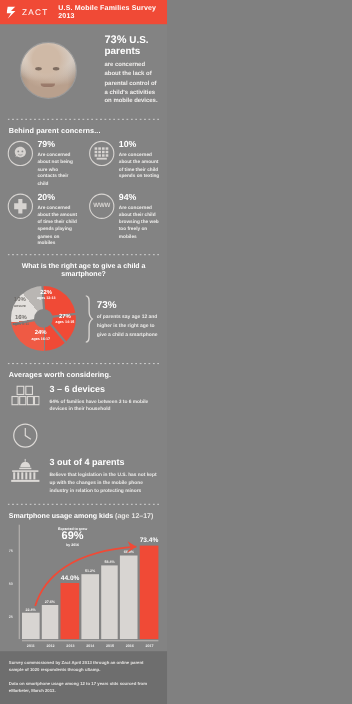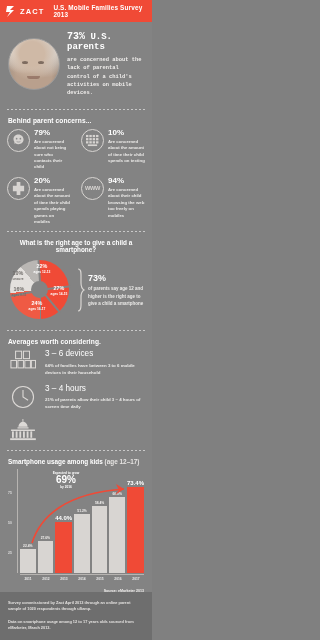--- a/index.html
+++ b/index.html
@@ -18,30 +18,30 @@
   
   .header {
     height:22px; background:#f04a36;
     display:flex; align-items:center; padding:0 6px; gap:5px;
   }
   .logo-mark {
     width:9px; height:11px; position:relative; flex:none;
   }
   .logo-mark svg { display:block; }
   .logo-text {
-    font-size:7.5px; font-weight:bold; letter-spacing:1.1px; color:#fff;
+    font-size:7.5px; font-weight:normal; letter-spacing:1.1px; color:#fff;
   }
   .header-title {
     font-size:6.4px; font-weight:bold; color:#fff; letter-spacing:.15px;
     margin-left:4px;
   }
 
   
   .hero {
-    display:flex; align-items:center; gap:7px; padding:9px 8px 6px 8px;font-family:Liberation Mono, monospace;
+    display:flex; align-items:center; gap:25px; padding:9px 8px 6px 18px;
   }
   .hero-photo {
     width:52px; height:52px; border-radius:50%; flex:none;
     background:
       radial-gradient(circle at 46% 30%, #cfb9a6 0 28%, rgba(207,185,166,0) 60%),
       radial-gradient(circle at 30% 18%, #e8e4df 0 22%, rgba(232,228,223,0) 48%),
       radial-gradient(circle at 72% 22%, #d8d2cc 0 20%, rgba(216,210,204,0) 52%),
       radial-gradient(circle at 50% 72%, #b9a08d 0 40%, rgba(185,160,141,0) 75%),
       linear-gradient(160deg,#bdb3a8 0%, #9b8d80 55%, #6f6661 100%);
     border:1px solid #9a9a9a;
@@ -125,21 +125,21 @@
   }
   .pie-note { flex:1; padding-left:1px; }
   .pie-note .big { font-size:9px; font-weight:bold; }
   .pie-note .sm { font-size:4.5px; line-height:1.75; margin-top:2px; color:#ecebe9; font-weight:600; }
 
   
   .avg { padding:0 8px; }
   .avg-row { display:flex; gap:7px; align-items:flex-start; margin-bottom:9px; }
   .avg-icon { width:30px; flex:none; display:flex; align-items:center; justify-content:center; color:#dcd9d6; }
   .avg-txt { flex:1; }
-  .avg-title { font-size:8.2px; font-weight:normal; line-height:1; }
+  .avg-title { font-size:8.2px; font-weight:bold; line-height:1; }
   .avg-desc { font-size:4.4px; line-height:1.6; margin-top:3px; color:#ecebe9; font-weight:600; }
 
   
   .chart-head { font-size:6.4px; font-weight:bold; padding:2px 8px 4px; }
   .chart-head .muted { font-weight:bold; color:#e6e4e2; }
   .chart-area { position:relative; height:118px; margin:0 8px 0 8px; }
   .y-axis {
     position:absolute; left:9px; top:0; bottom:14px; width:1px; background:#b7b4b1;
   }
   .y-tick {
@@ -349,44 +349,44 @@
       </div>
     </div>
 
     <div class="avg-row">
       <div class="avg-icon">
         <svg width="24" height="24" viewBox="0 0 26 26">
           <circle cx="13" cy="13" r="11.4" fill="none" stroke="#dcd9d6" stroke-width="1.2"></circle>
           <path d="M13 5.5V13l5.5 3.5" fill="none" stroke="#dcd9d6" stroke-width="1.2"></path>
         </svg>
       </div>
-      <div class="avg-txt">
-        <div class="avg-title">3 – 4 hours</div>
-        <div class="avg-desc">21% of parents allow their child 3 – 4 hours of screen time daily</div>
-      </div>
     </div>
 
     <div class="avg-row">
       <div class="avg-icon">
         <svg width="28" height="22" viewBox="0 0 30 24">
           <g fill="#dcd9d6">
             <rect x="14.4" y="0" width="1" height="3"></rect>
             <path d="M15 3c-3 0-5 3-5 5.5h10C20 6 18 3 15 3z"></path>
             <rect x="9" y="9" width="12" height="1.4"></rect>
             <rect x="2" y="11.5" width="26" height="1.6"></rect>
             <rect x="3" y="13.5" width="2" height="7"></rect>
               <rect x="7" y="13.5" width="2" height="7"></rect>
             <rect x="11" y="13.5" width="2" height="7"></rect>
               <rect x="15" y="13.5" width="2" height="7"></rect>
             <rect x="19" y="13.5" width="2" height="7"></rect>
               <rect x="23" y="13.5" width="2" height="7"></rect>
             <rect x="1" y="21" width="28" height="2"></rect>
           </g>
         </svg>
       </div>
+      <div class="avg-txt">
+        <div class="avg-title">3 out of 4 parents</div>
+        <div class="avg-desc">Believe that legislation in the U.S. has not kept up with the changes in the mobile phone industry in relation to protecting minors</div>
+      </div>
     </div>
   </div>
 
   <div class="divider"></div>
 
   <div class="chart-head">
     <span>Smartphone usage among kids</span>
     <span class="muted">(age 12–17)</span>
   </div>
 

